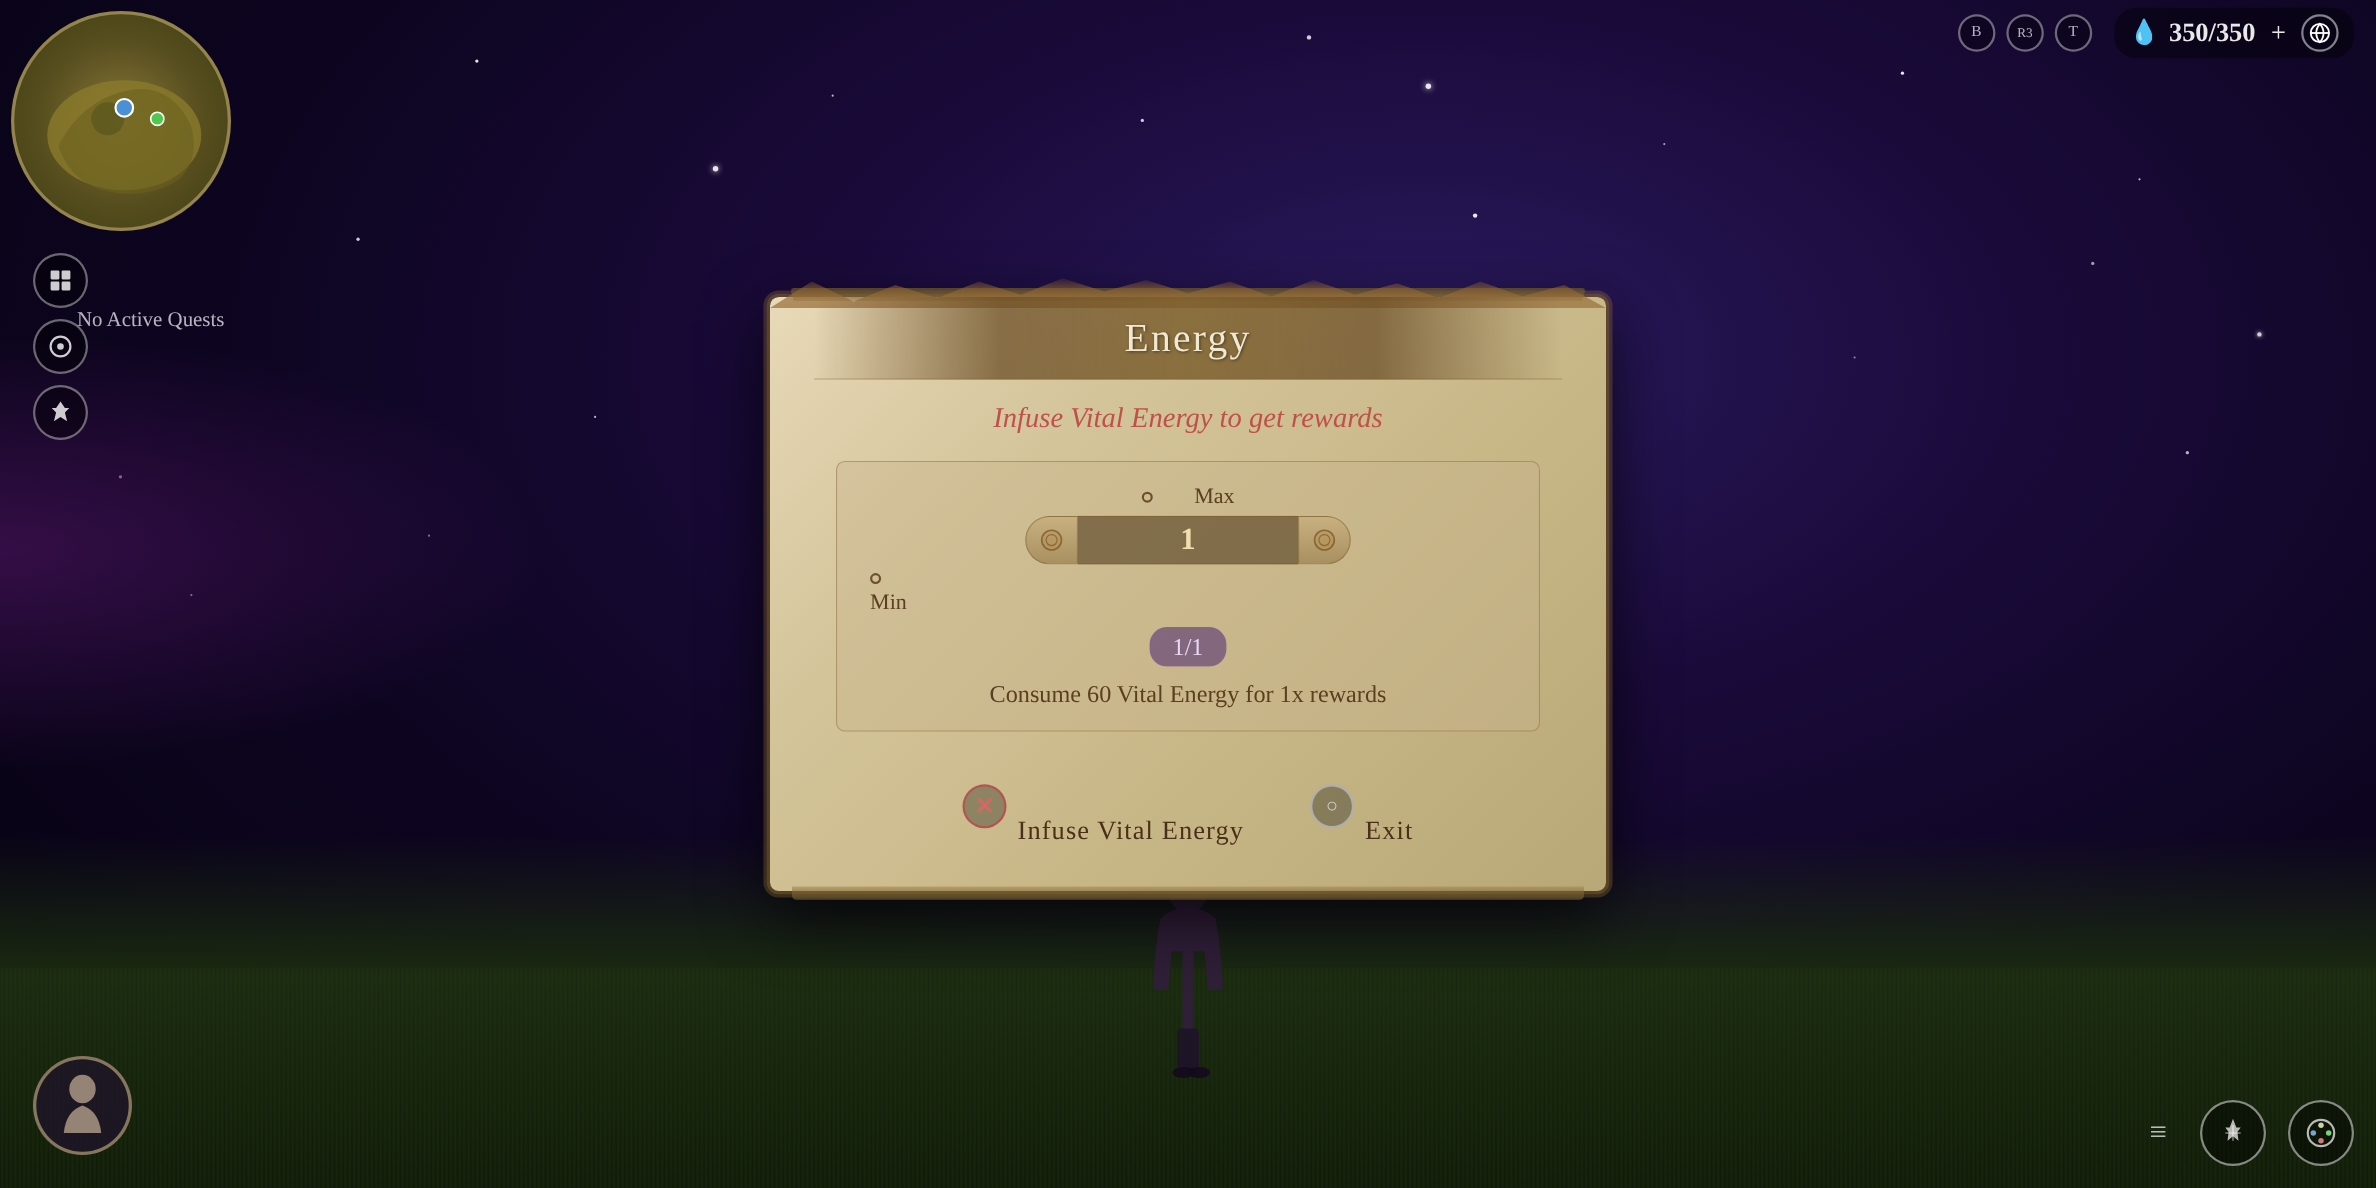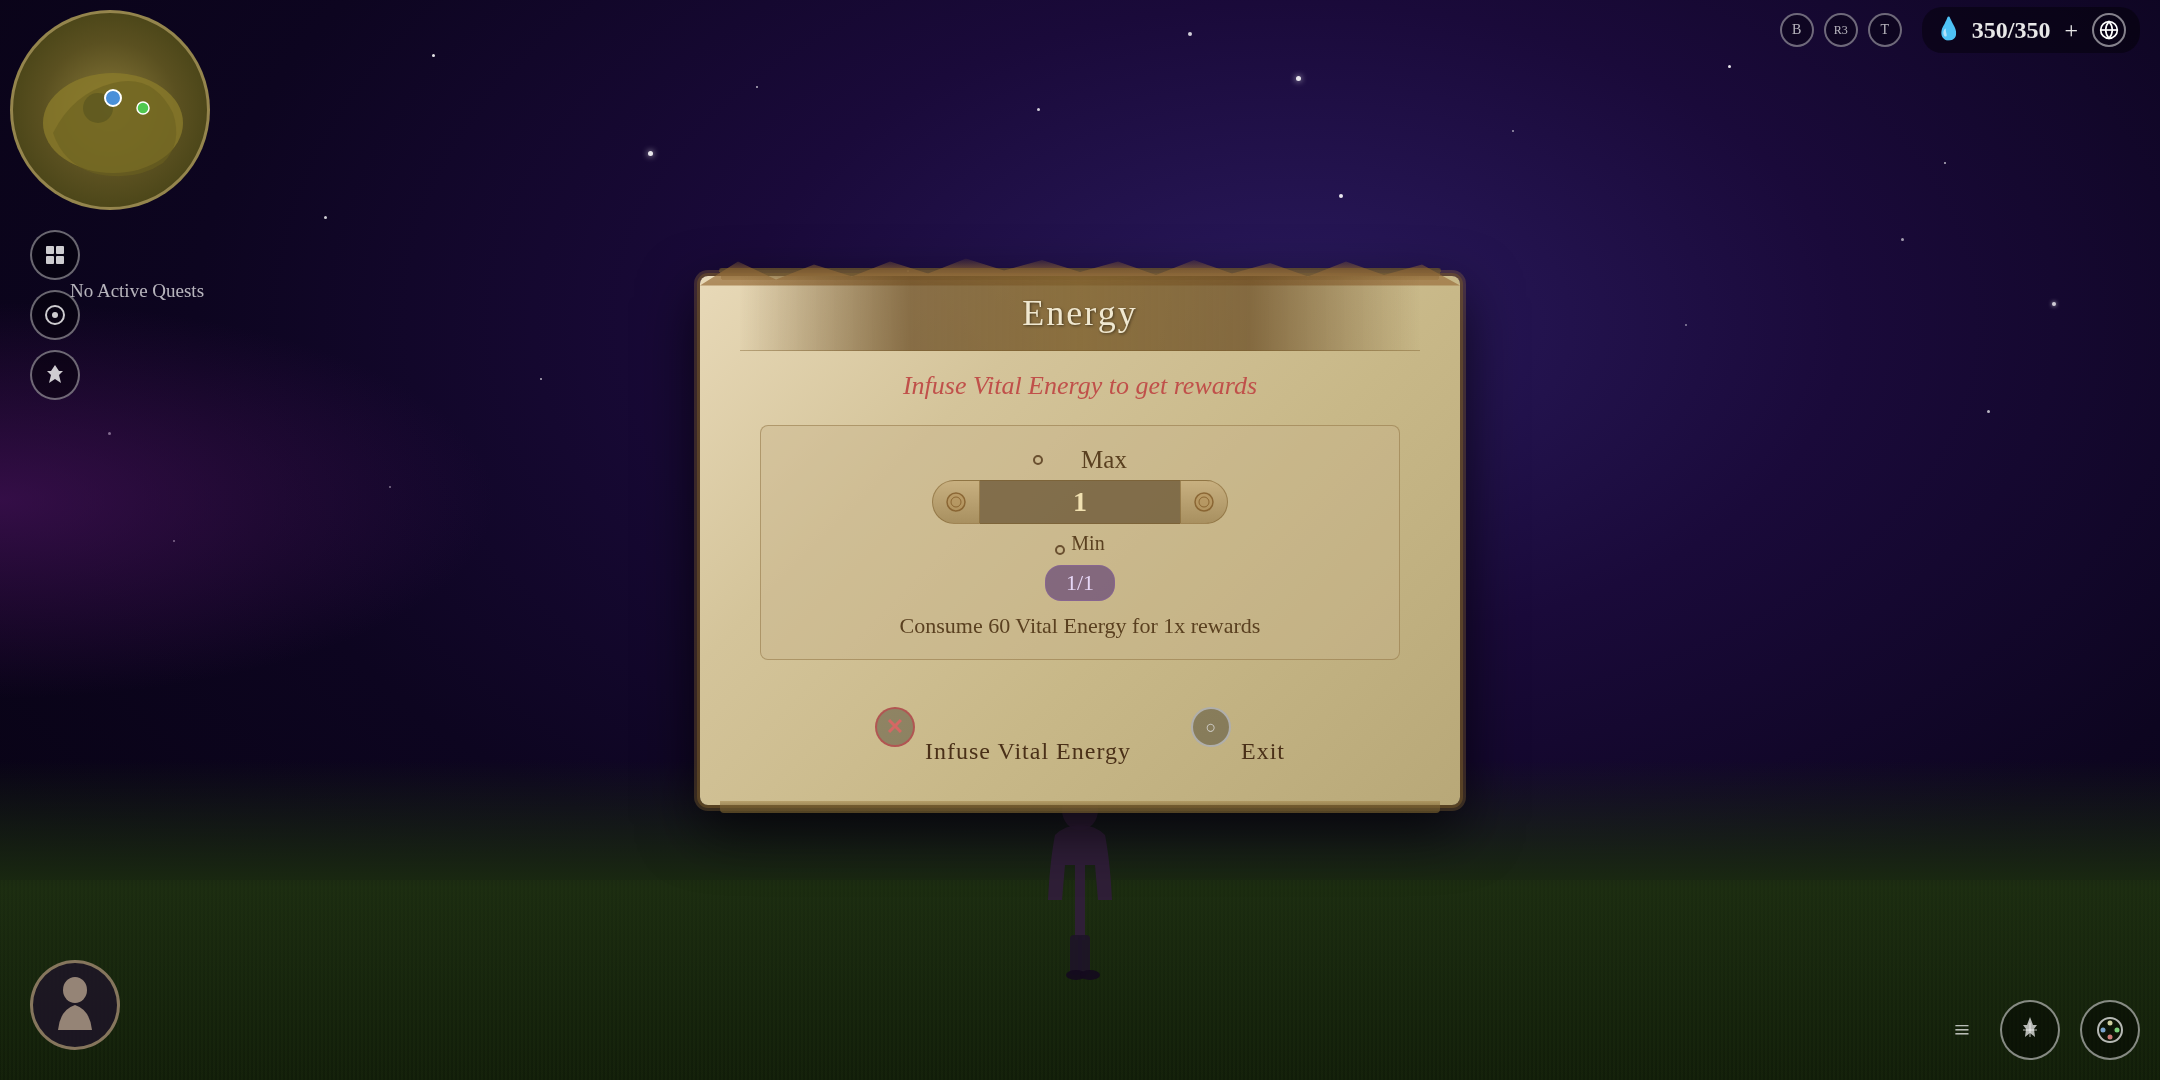--- a/index.html
+++ b/index.html
@@ -375,21 +375,21 @@
     .max-dot {
       width: 10px;
       height: 10px;
       border-radius: 50%;
       border: 2px solid #6a5030;
       background: transparent;
     }
 
     .max-text {
       color: #5a4020;
-      font-size: 25px;
+      font-size: 20px;
       margin-left: 32px;
     }
 
     
     .stepper-row {
       display: flex;
       align-items: center;
       justify-content: center;
       gap: 0;
       margin-bottom: 8px;
@@ -424,23 +424,24 @@
       justify-content: center;
       color: #f0e0b0;
       font-size: 28px;
       font-weight: bold;
     }
 
     
     .min-label-row {
       display: flex;
       justify-content: center;
-      align-items: flex-end;
+      align-items: flex-start;
       gap: 6px;
       margin-bottom: 10px;
+      flex-direction: column;
     }
 
     .min-dot {
       width: 10px;
       height: 10px;
       border-radius: 50%;
       border: 2px solid #6a5030;
       background: transparent;
     }
 

